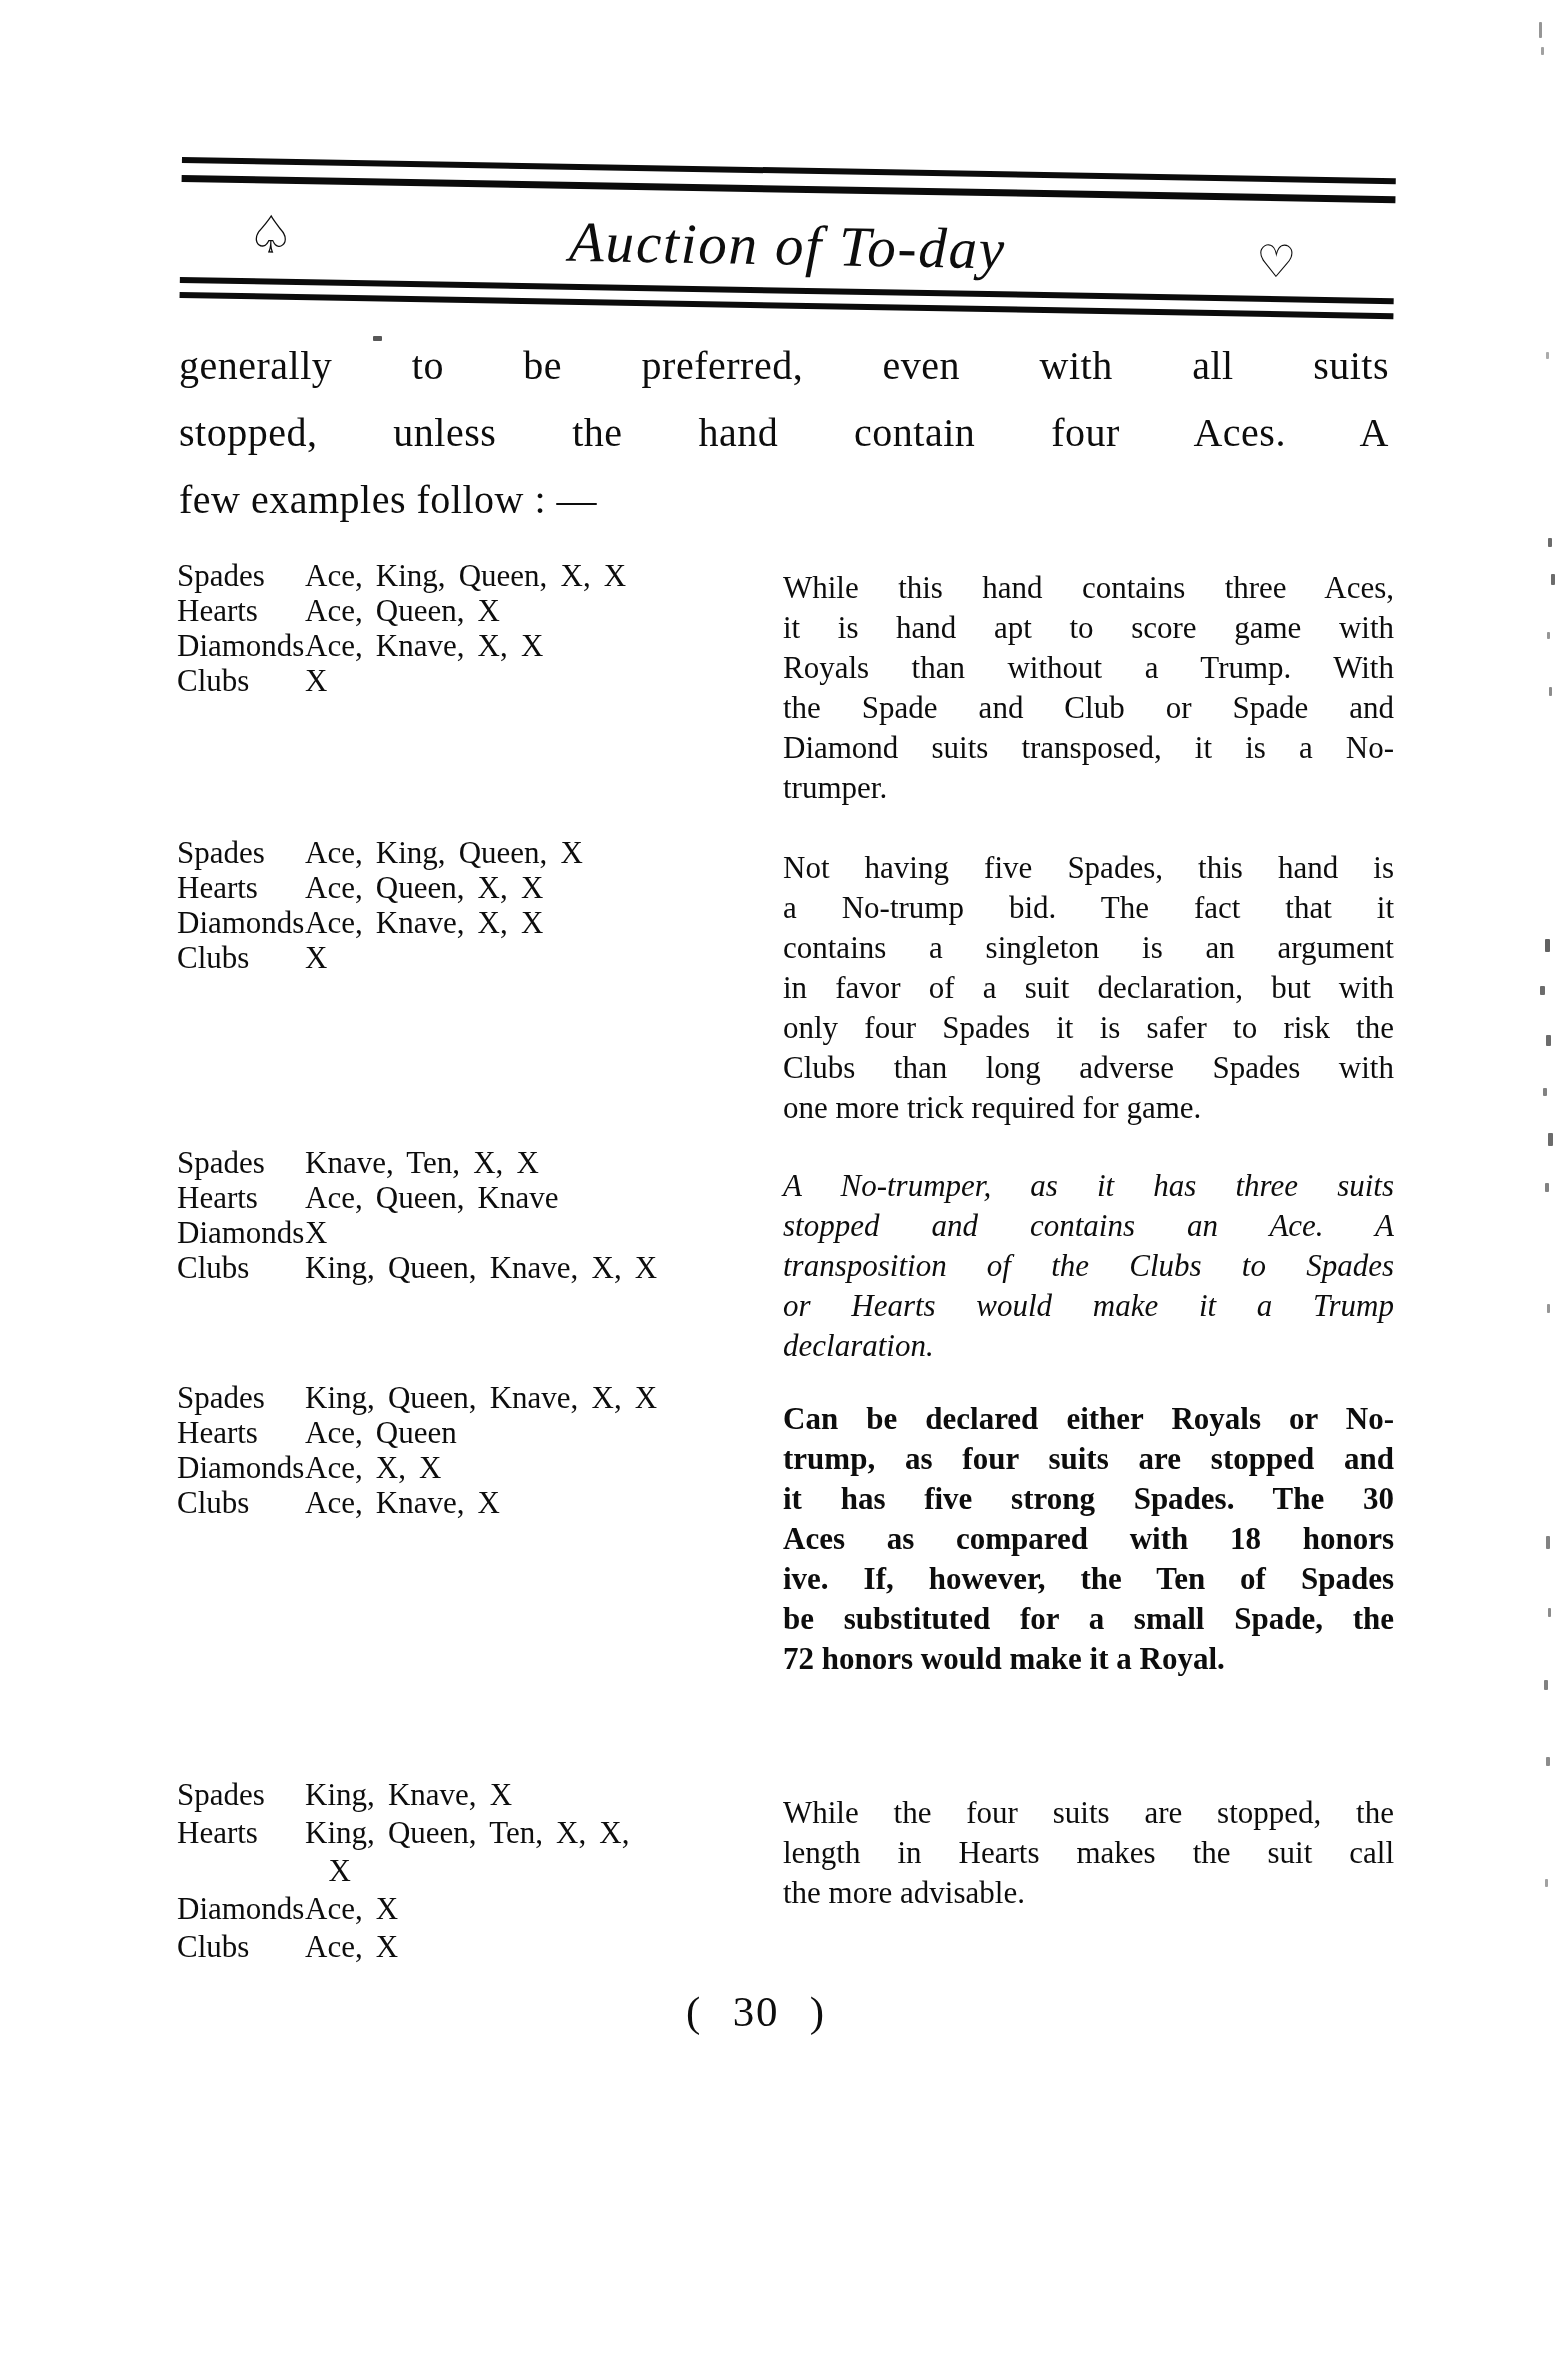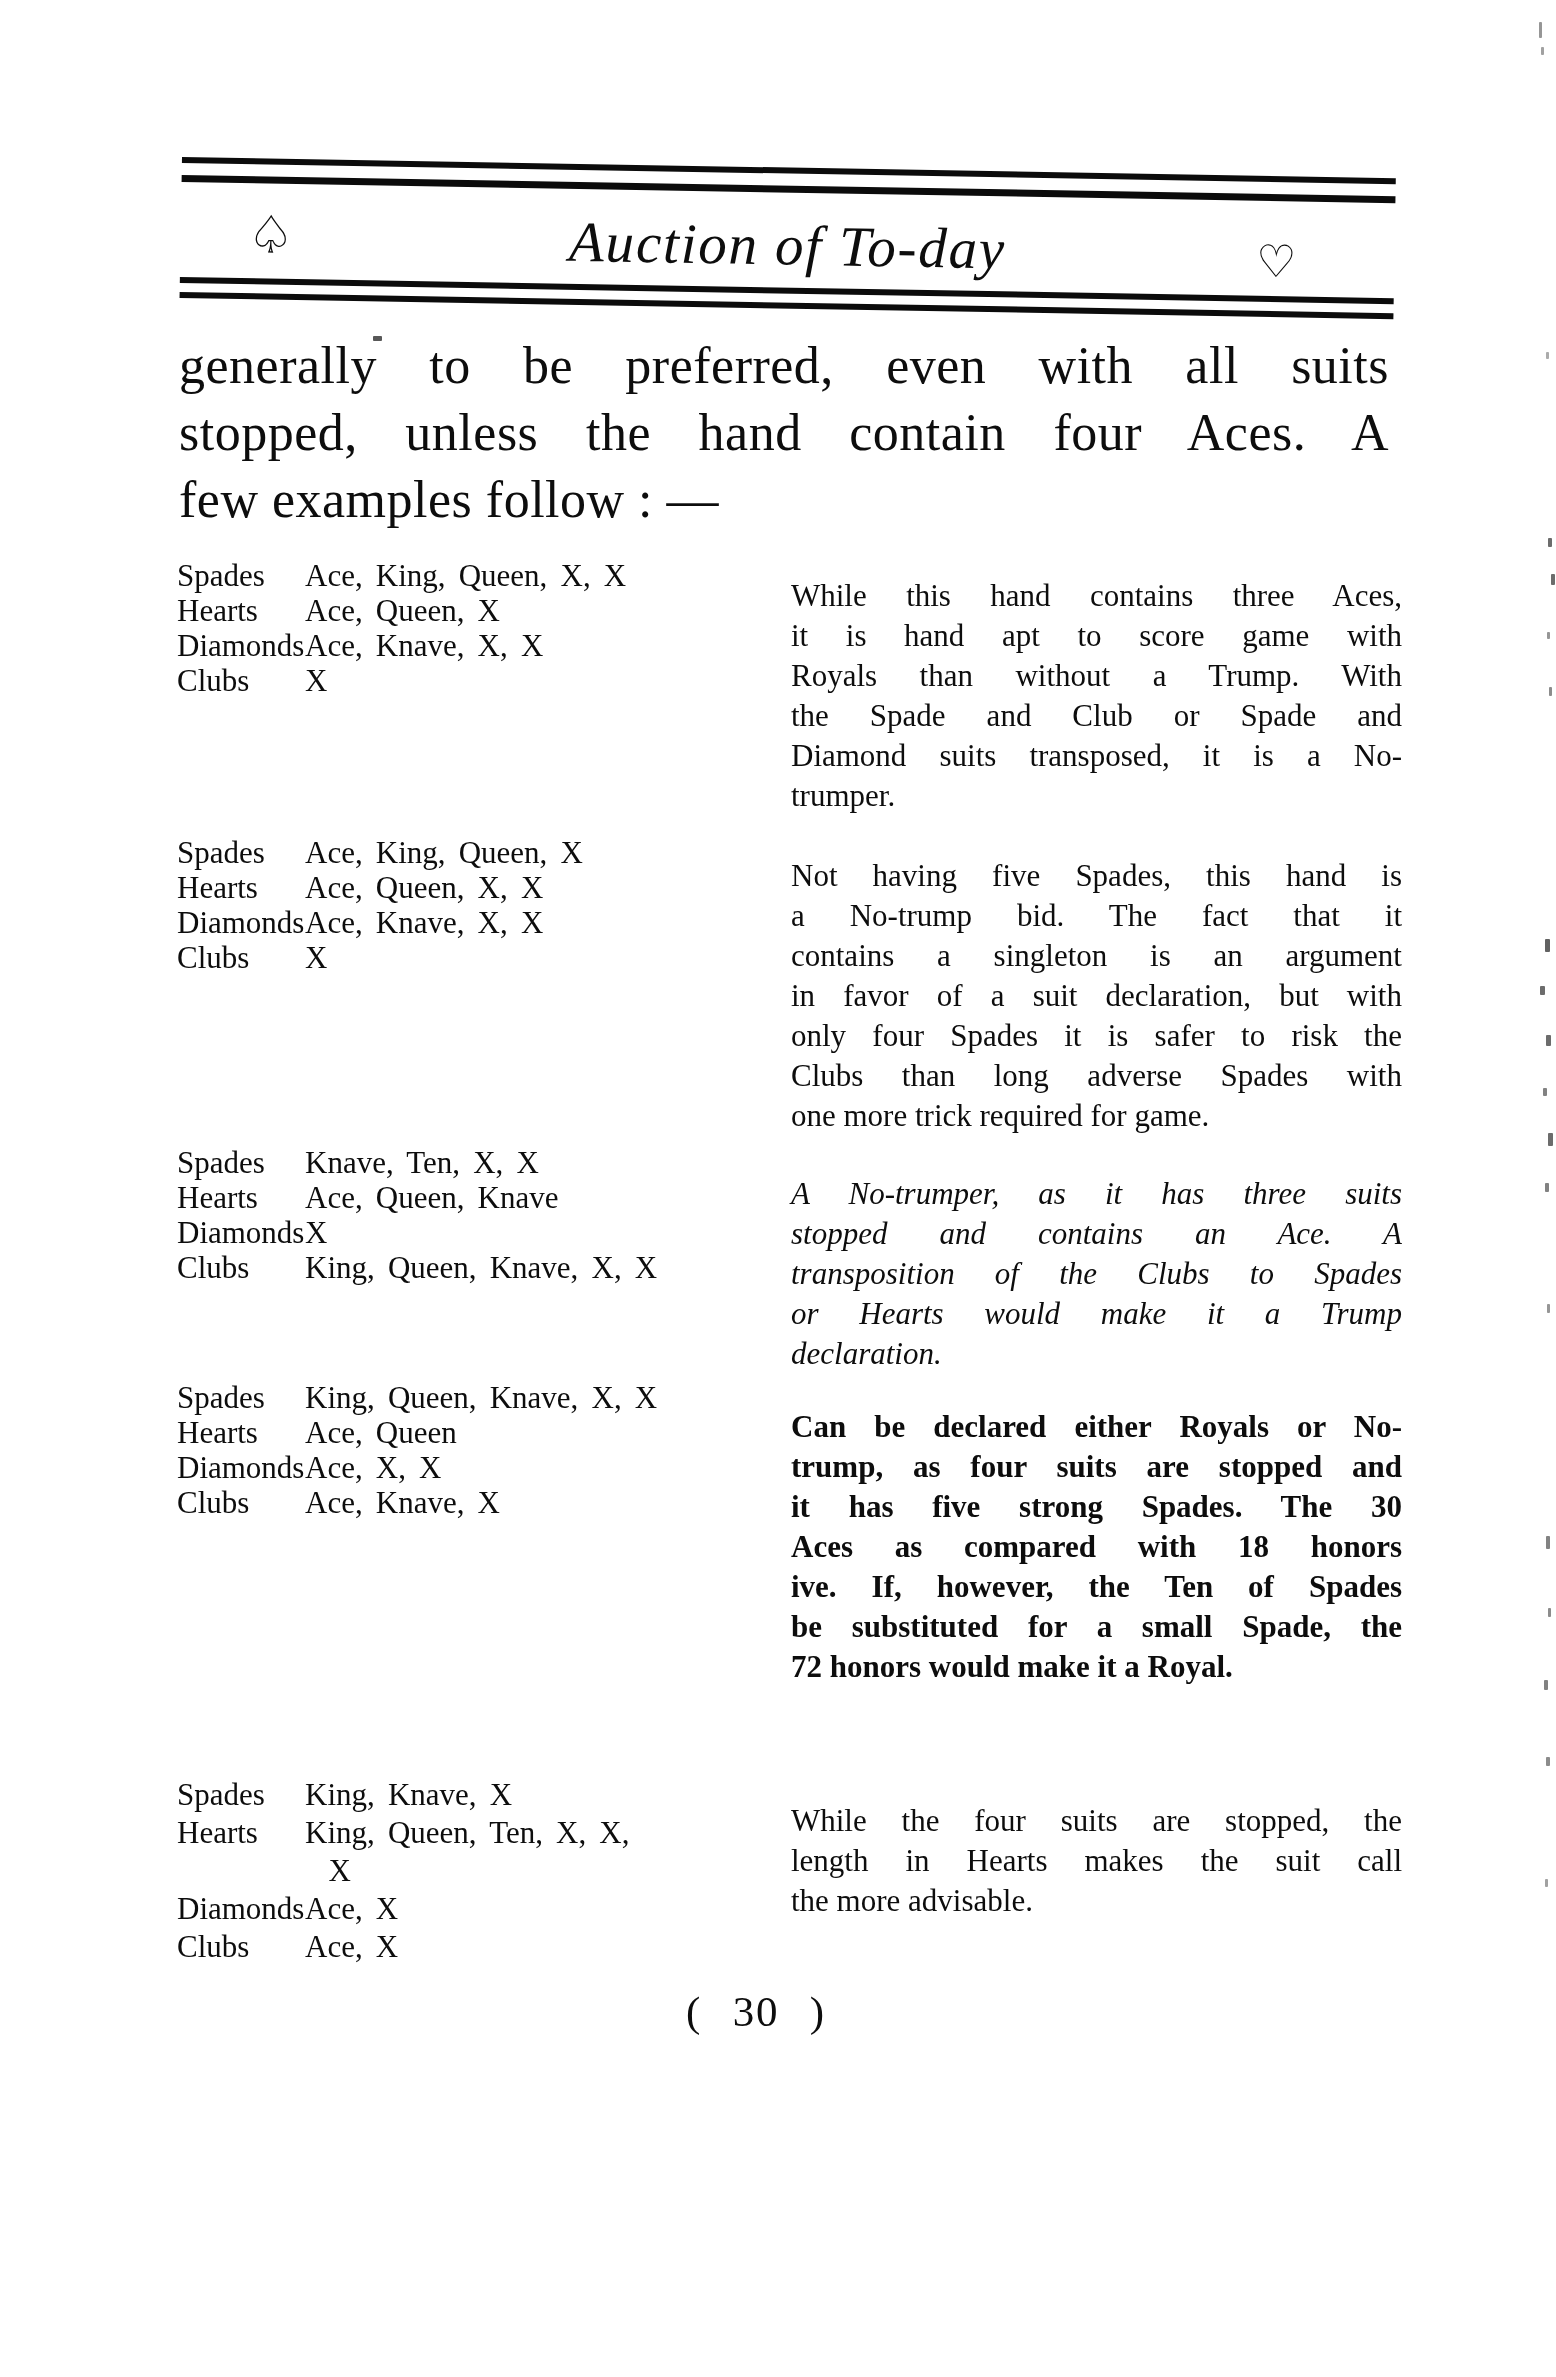--- a/index.html
+++ b/index.html
@@ -23,34 +23,34 @@
   .suit-icon{position:absolute;line-height:1;font-family:"DejaVu Sans",sans-serif;color:#0b0b0b;}
   .spade{left:67px;top:25px;font-size:52px;}
   .heart{right:98px;top:38px;font-size:45px;}
   .running-title{
     position:absolute;left:0;width:100%;top:20px;text-align:center;
     font-style:italic;font-size:57px;letter-spacing:1.8px;
   }
 
   
   .intro{position:absolute;top:332px;left:179px;width:1210px;
-    font-size:52px;line-height:67px;letter-spacing:0.5px;}
+    font-size:40px;line-height:67px;letter-spacing:0.5px;}
   .jline{display:block;text-align:justify;text-align-last:justify;}
   .jline.last{text-align:justify;text-align-last:left;}
 
   
   .example{position:absolute;left:0;width:1556px;}
   .hand{position:absolute;left:177px;width:592px;font-size:31px;line-height:35px;}
   .ex5 .hand{line-height:38px;}
   .hand-row{display:flex;align-items:baseline;}
   .suit-label{width:128px;flex-shrink:0;}
   .card-values{word-spacing:5.4px;white-space:nowrap;}
   .card-wrap{display:block;margin-left:23.5px;white-space:nowrap;}
 
-  .comment{position:absolute;left:775px;width:611px;margin:16px;
+  .comment{position:absolute;left:775px;width:611px;margin:8px;
     font-size:31px;line-height:40px;}
   .cl{display:block;text-align:justify;text-align-last:justify;}
   .cl.last{text-align-last:left;}
 
   .ex1{top:558px;}  .ex1 .comment{top:1.8px;}
   .ex2{top:835px;}  .ex2 .comment{top:5.4px;}
   .ex3{top:1145px;} .ex3 .comment{top:12.6px;font-style:italic;}
   .ex4{top:1380px;} .ex4 .comment{top:11px;font-weight:bold;}
   .ex5{top:1776px;} .ex5 .comment{top:9px;}
 

